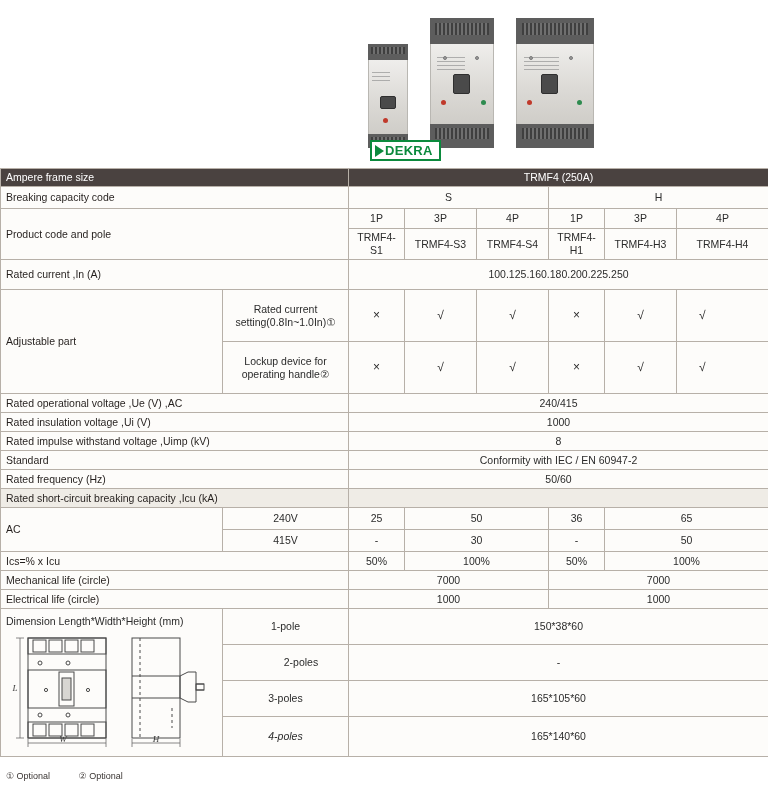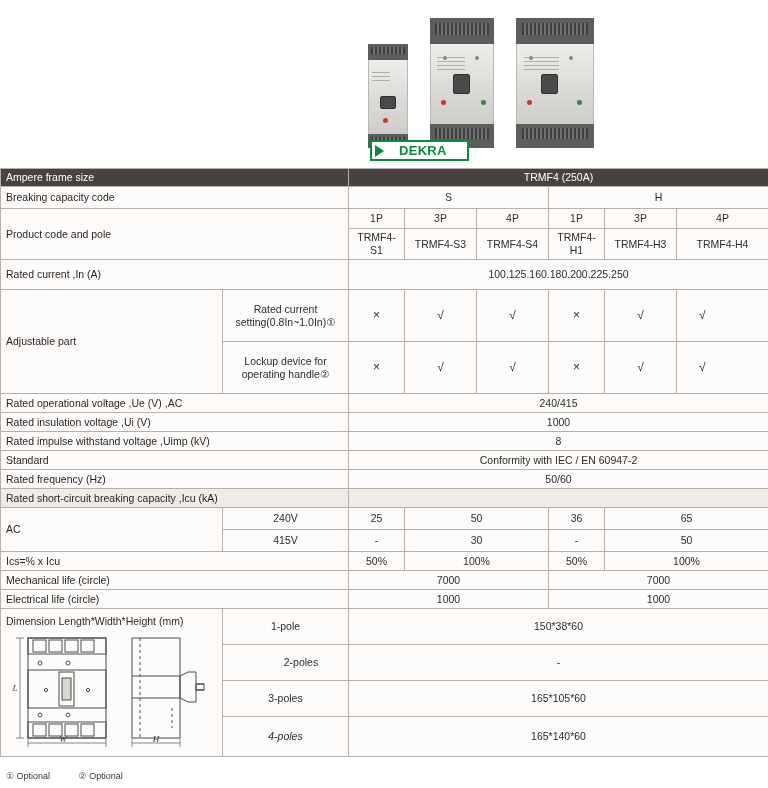--- a/index.html
+++ b/index.html
@@ -95,23 +95,23 @@
   .b4 .cap { height: 26px; }
   .b4 .body { height: 80px; }
   .b4 .toggle { left: 24px; top: 30px; width: 17px; height: 20px; }
 
   .dekra {
     position: absolute;
     left: 370px;
     top: 140px;
     display: flex;
     align-items: center;
-    gap: 15px;
+    gap: 1px;
     border: 2px solid #0b8a3d;
-    padding: 1px 20px 1px 3px;
+    padding: 1px 6px 1px 3px;
     background: #ffffff;
   }
   .dekra .tri {
     width: 0; height: 0;
     border-top: 6px solid transparent;
     border-bottom: 6px solid transparent;
     border-left: 9px solid #0b8a3d;
   }
   .dekra .word {
     color: #0b8a3d;

